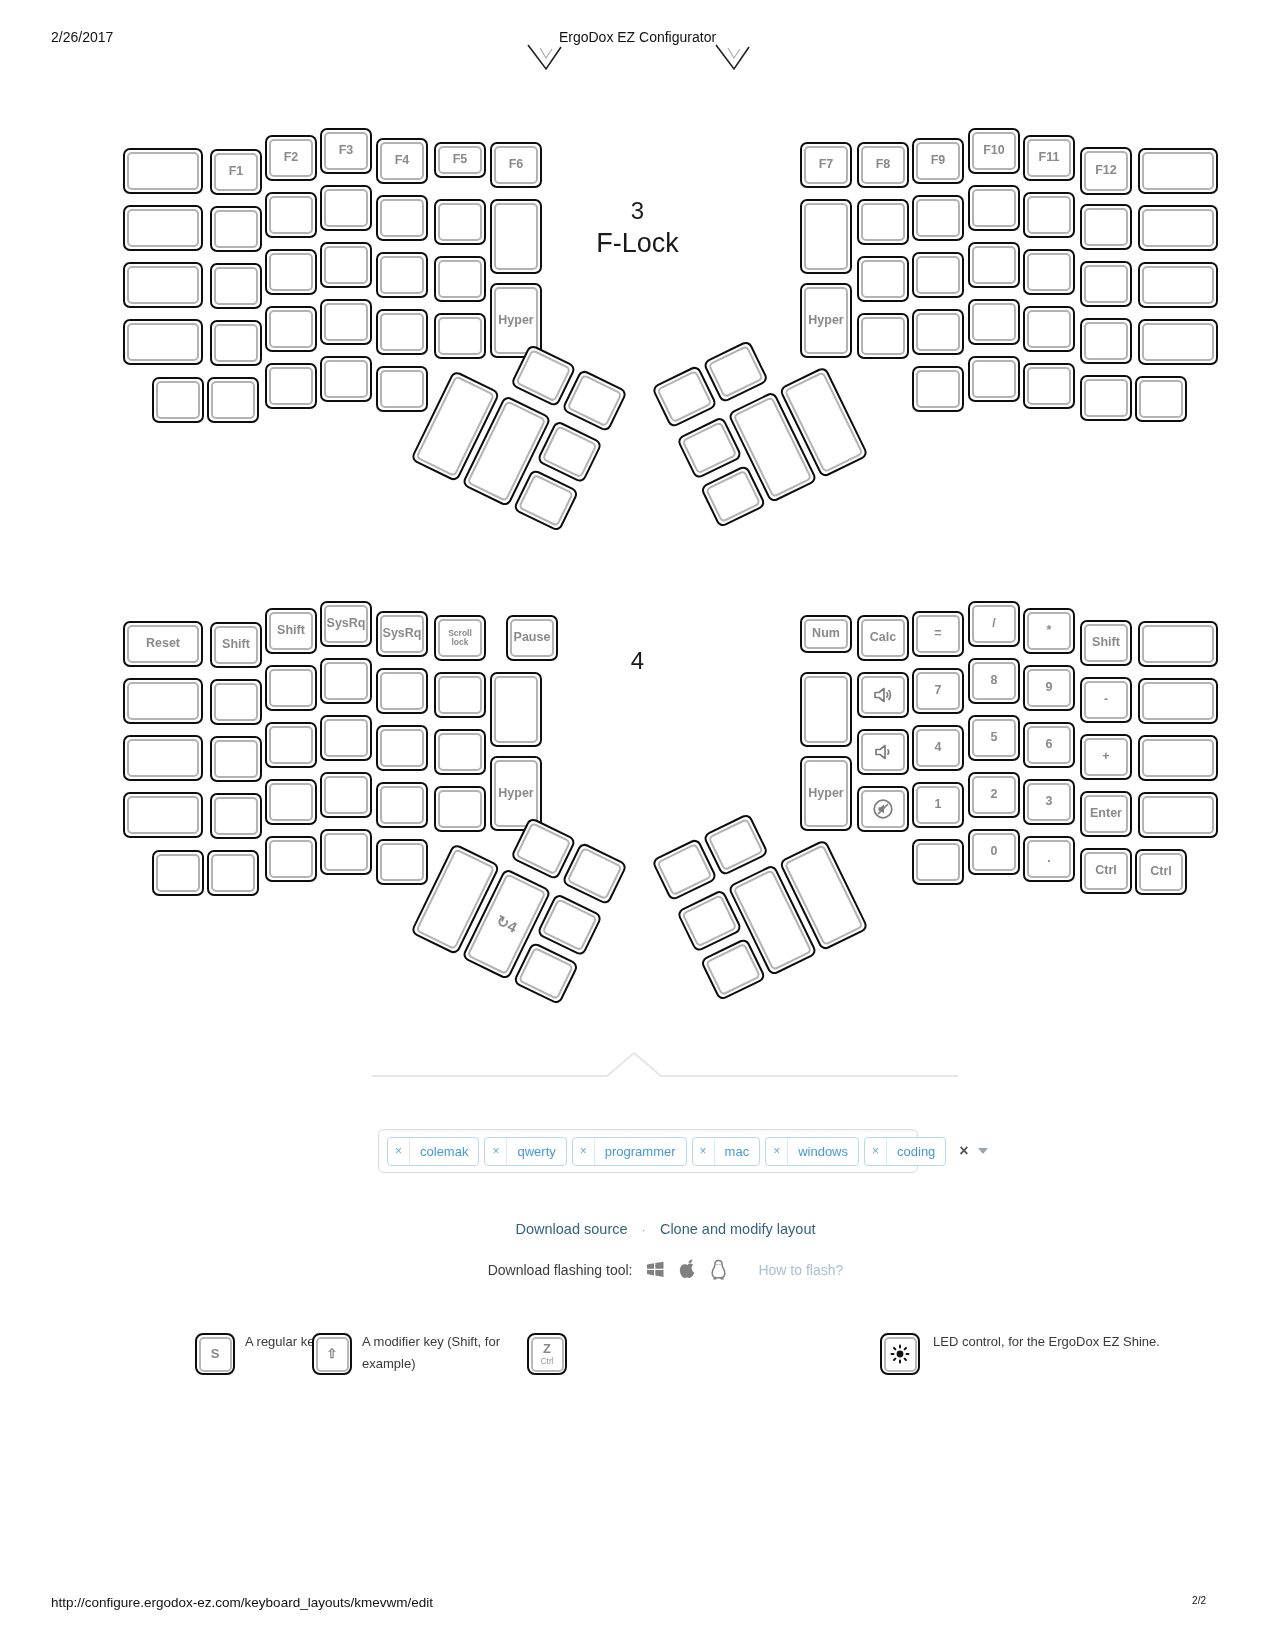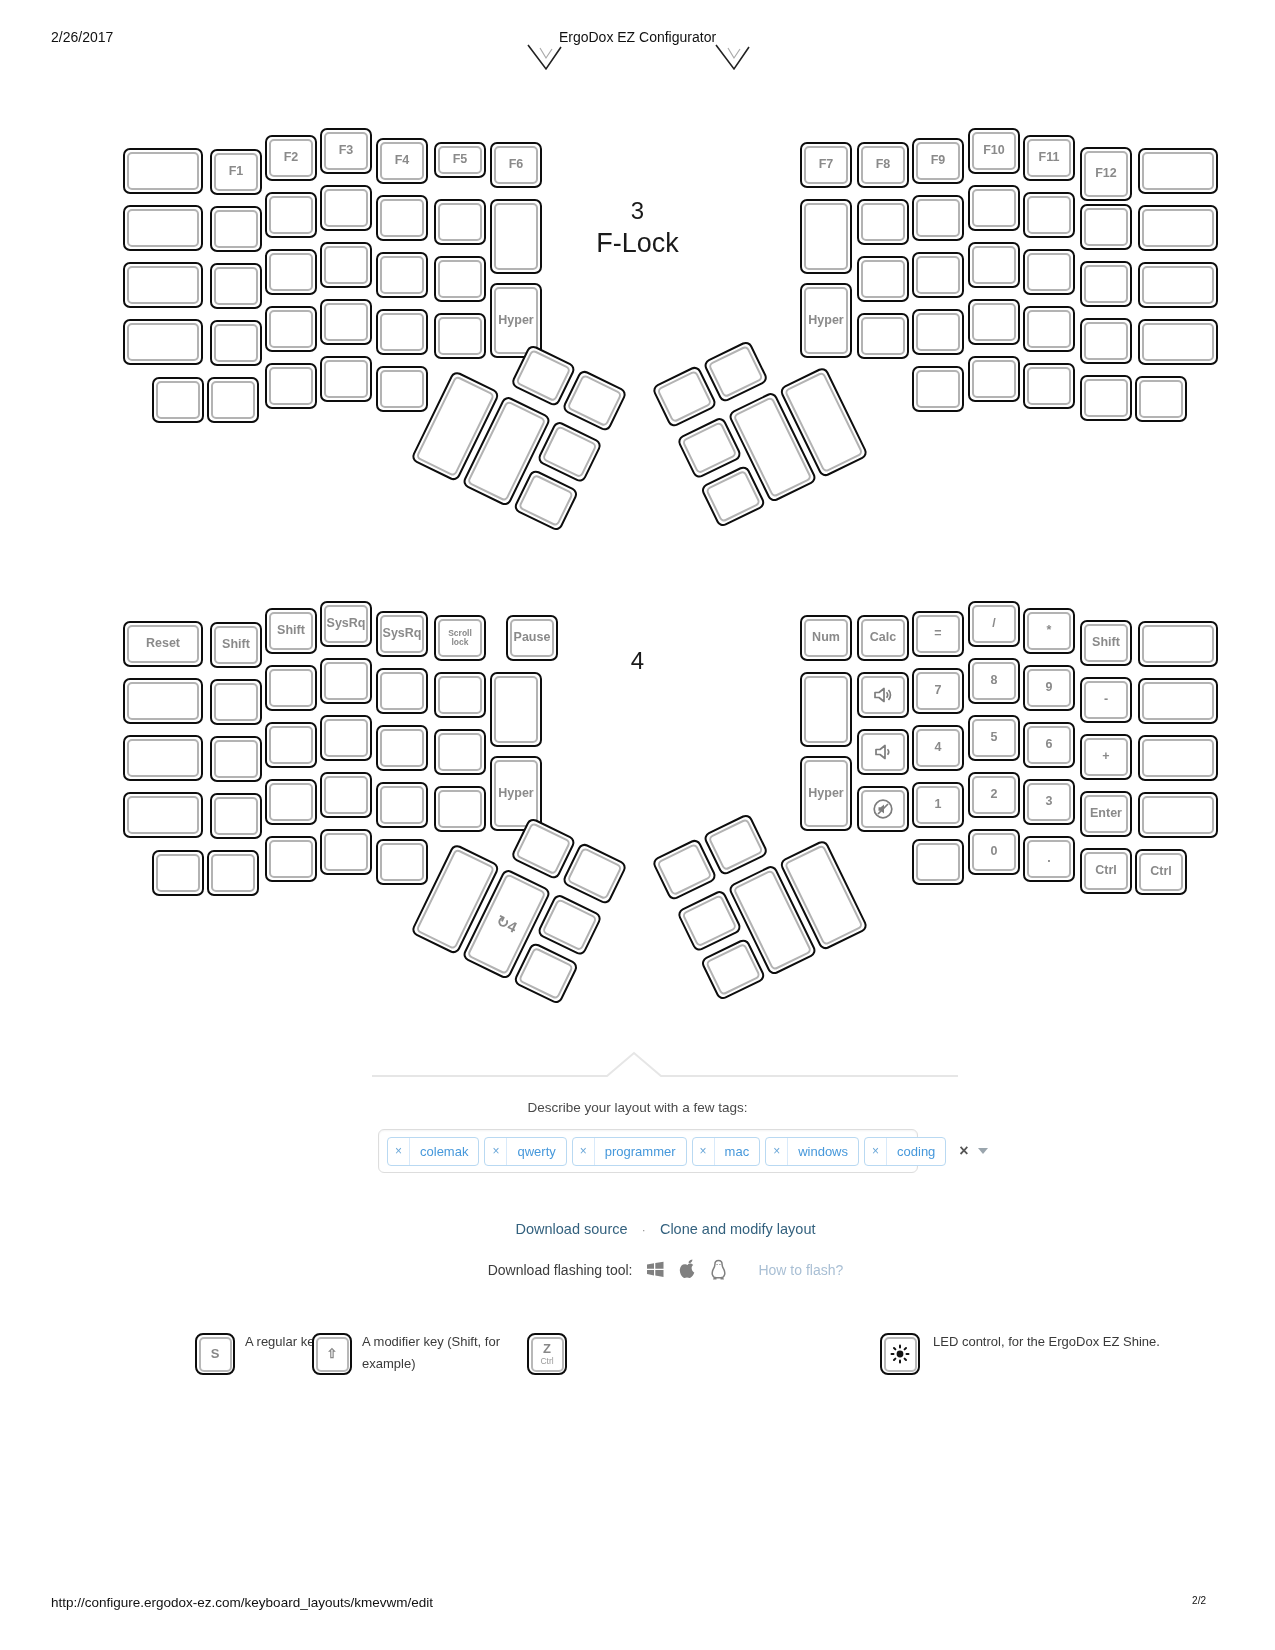--- a/index.html
+++ b/index.html
@@ -264,21 +264,21 @@
           </div>
           <div class="key" style="left: 1023px; top: 192px; width: 52px; height: 46px;">
             <div class="keycap"></div>
           </div>
           <div class="key" style="left: 1023px; top: 249px; width: 52px; height: 46px;">
             <div class="keycap"></div>
           </div>
           <div class="key" style="left: 1023px; top: 306px; width: 52px; height: 46px;">
             <div class="keycap"></div>
           </div>
-          <div class="key" style="left: 1080px; top: 147px; width: 52px; height: 54px;">
+          <div class="key" style="left: 1080px; top: 147px; width: 52px; height: 48px;">
             <div class="keycap">
               <span class="klabel">F12</span>
             </div>
           </div>
           <div class="key" style="left: 1080px; top: 204px; width: 52px; height: 46px;">
             <div class="keycap"></div>
           </div>
           <div class="key" style="left: 1080px; top: 261px; width: 52px; height: 46px;">
             <div class="keycap"></div>
           </div>
@@ -589,21 +589,21 @@
           <div class="key" style="left: 1080px; top: 734px; width: 52px; height: 46px;">
             <div class="keycap">
               <span class="klabel">+</span>
             </div>
           </div>
           <div class="key" style="left: 1080px; top: 791px; width: 52px; height: 46px;">
             <div class="keycap">
               <span class="klabel">Enter</span>
             </div>
           </div>
-          <div class="key" style="left: 800px; top: 615px; width: 52px; height: 46px;">
+          <div class="key" style="left: 800px; top: 615px; width: 52px; height: 38px;">
             <div class="keycap">
               <span class="klabel">Num</span>
             </div>
           </div>
           <div class="key" style="left: 800px; top: 672px; width: 52px; height: 75px;">
             <div class="keycap"></div>
           </div>
           <div class="key" style="left: 800px; top: 756px; width: 52px; height: 75px;">
             <div class="keycap">
               <span class="klabel">Hyper</span>
@@ -653,21 +653,20 @@
             <div class="keycap"></div>
           </div>
         </div>
       </div>
     </div>
 
   <svg class="decor" style="left:370px;top:1040px" width="592" height="40" viewBox="0 0 592 40">
     <path d="M2,36 L237,36 L264,13 L291,36 L588,36" fill="#fff" stroke="#e6e6e6" stroke-width="2"></path>
   </svg>
 
-  <div class="prompt">Describe your layout with a few tags:</div>
 
   <div class="tags-box">
     <span id="tags-list" style="display:flex;align-items:center">
         <span class="tag">
           <span class="tag-x">×</span>
           <span class="tag-label">colemak</span>
         </span>
         <span class="tag">
           <span class="tag-x">×</span>
           <span class="tag-label">qwerty</span>

